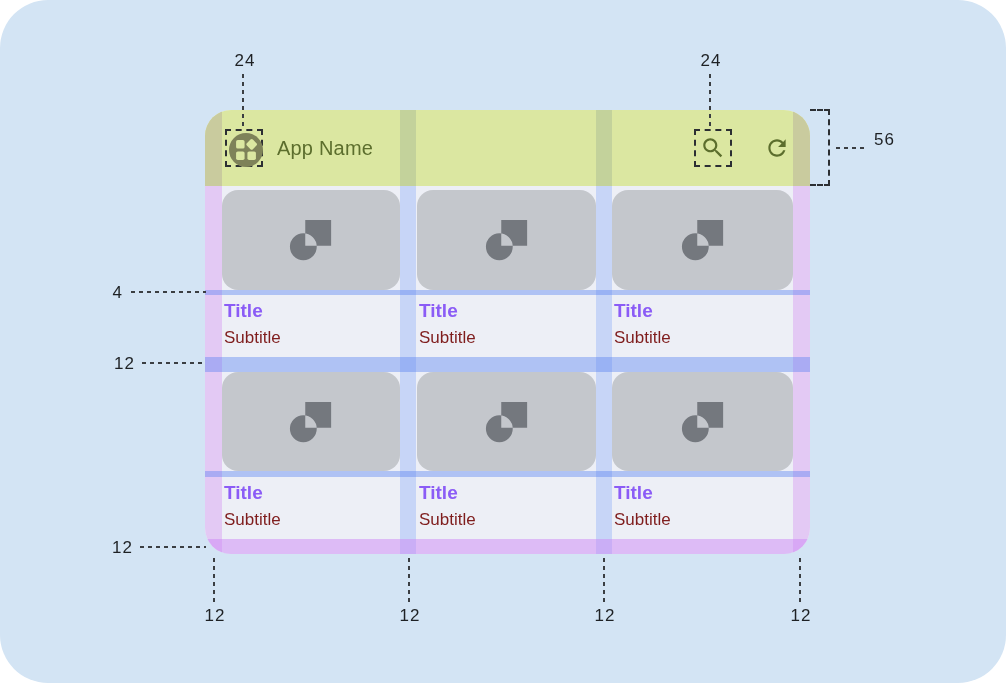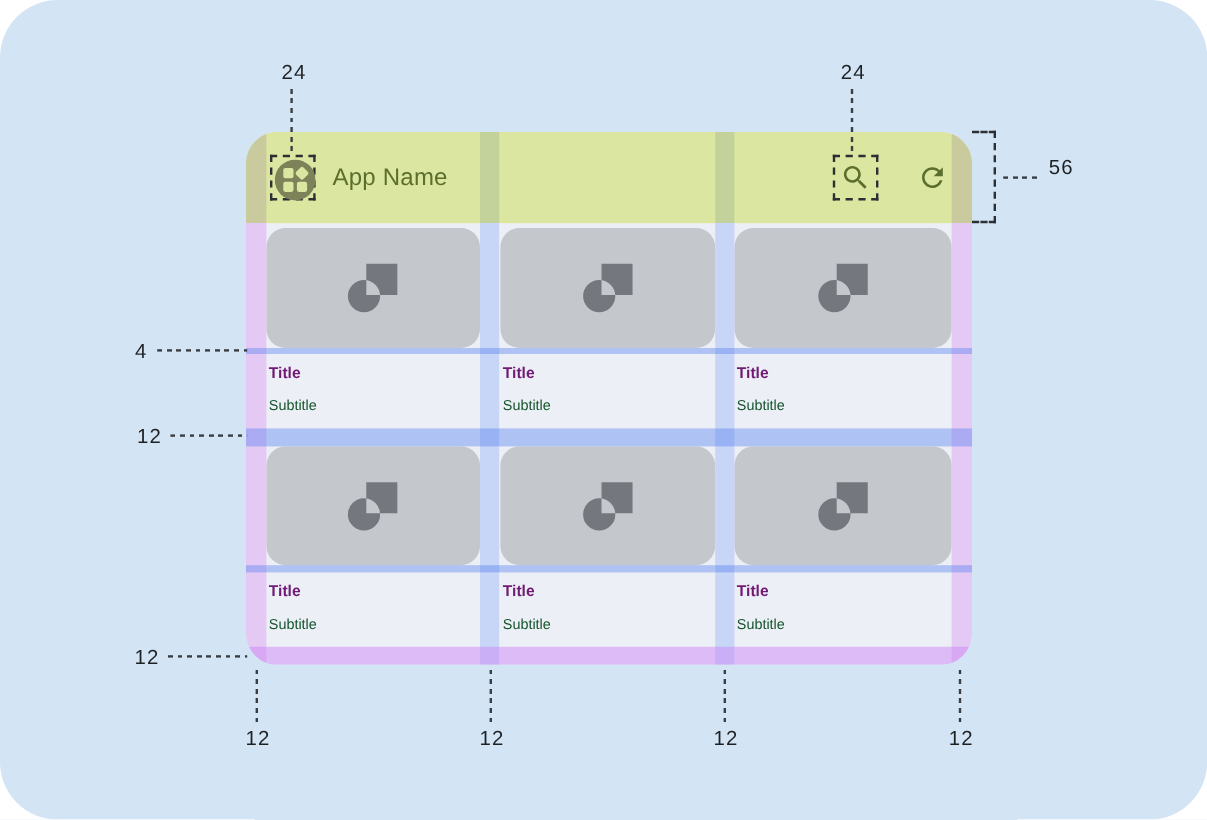--- a/index.html
+++ b/index.html
@@ -33,22 +33,22 @@
   .vm-l { left:0; width:17px; } .vg-1 { left:195px; width:16px; }
   .vg-2 { left:391px; width:16px; } .vm-r { left:588px; width:17px; }
   
   .hstrip { position:absolute; left:0; width:605px; z-index:3; background:rgba(90,130,240,.42); }
   .h4a { top:180px; height:5px; } .h12 { top:247px; height:15px; } .h4b { top:361px; height:6px; }
   .hbottom { position:absolute; left:0; width:605px; top:429px; height:15px; z-index:3; background:rgba(205,135,245,.5); }
   
   .imgbox { position:absolute; height:100px; background:#c4c7cc; border-radius:16px; z-index:1; }
   .imgbox svg { position:absolute; left:50%; top:50%; width:46px; height:46px; transform:translate(-50%,-50%); }
   .textbox { position:absolute; height:62px; z-index:1; padding:2px 0 0 2px; }
-  .c-title { font-size:13px; font-weight:700; color:#701a75; line-height:28px; }
-  .c-sub { font-size:12px; font-weight:400; color:#14532d; line-height:26px; }
+  .c-title { font-size:19px; font-weight:700; color:#8b5cf6; line-height:28px; }
+  .c-sub { font-size:17px; font-weight:400; color:#7f1d1d; line-height:26px; }
   .col1 { left:17px; width:178px; } .col2 { left:212px; width:179px; } .col3 { left:407px; width:181px; }
   .row-img1 { top:80px; } .row-txt1 { top:185px; } .row-img2 { top:262px; height:99px; } .row-txt2 { top:367px; }
   
   .lbl { position:absolute; font-size:17px; font-weight:500; color:#1e2124; letter-spacing:1px; z-index:5; }
   .lbl-c { transform:translateX(-50%); }
   .lbl-r { text-align:right; }
   .hd { position:absolute; height:2px; z-index:5;
         background:repeating-linear-gradient(to right,#3a3e42 0 4px,transparent 4px 8px); }
   .vd { position:absolute; width:2px; z-index:5;
         background:repeating-linear-gradient(to bottom,#3a3e42 0 4px,transparent 4px 8px); }

